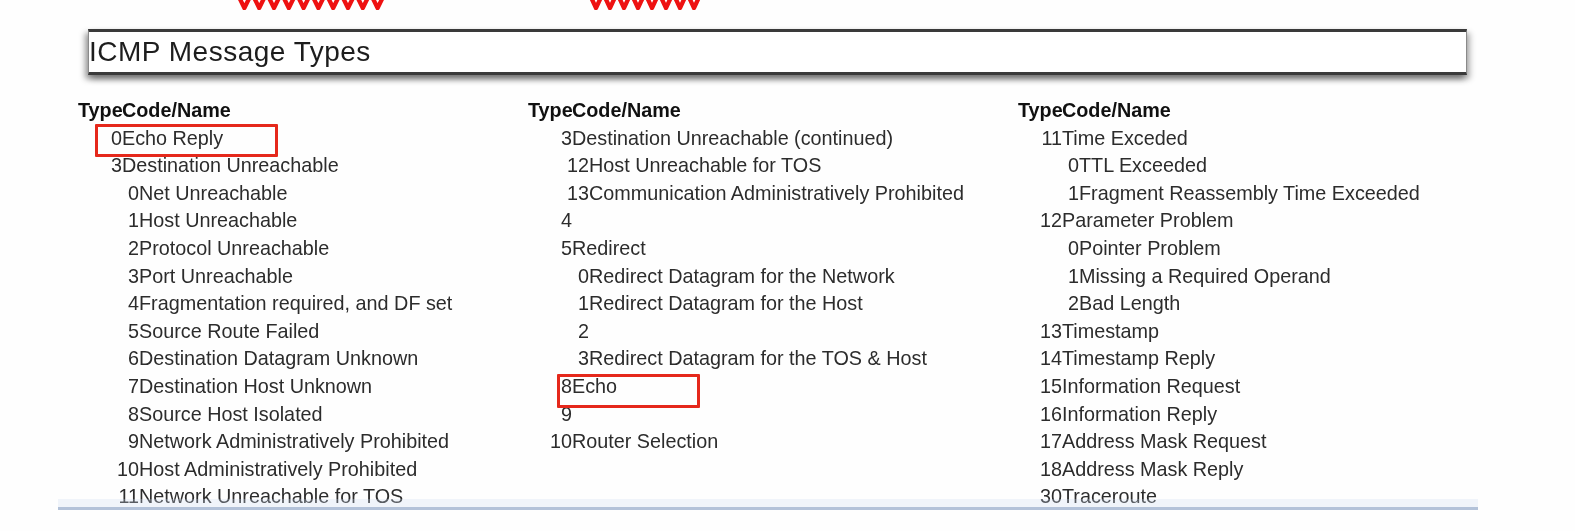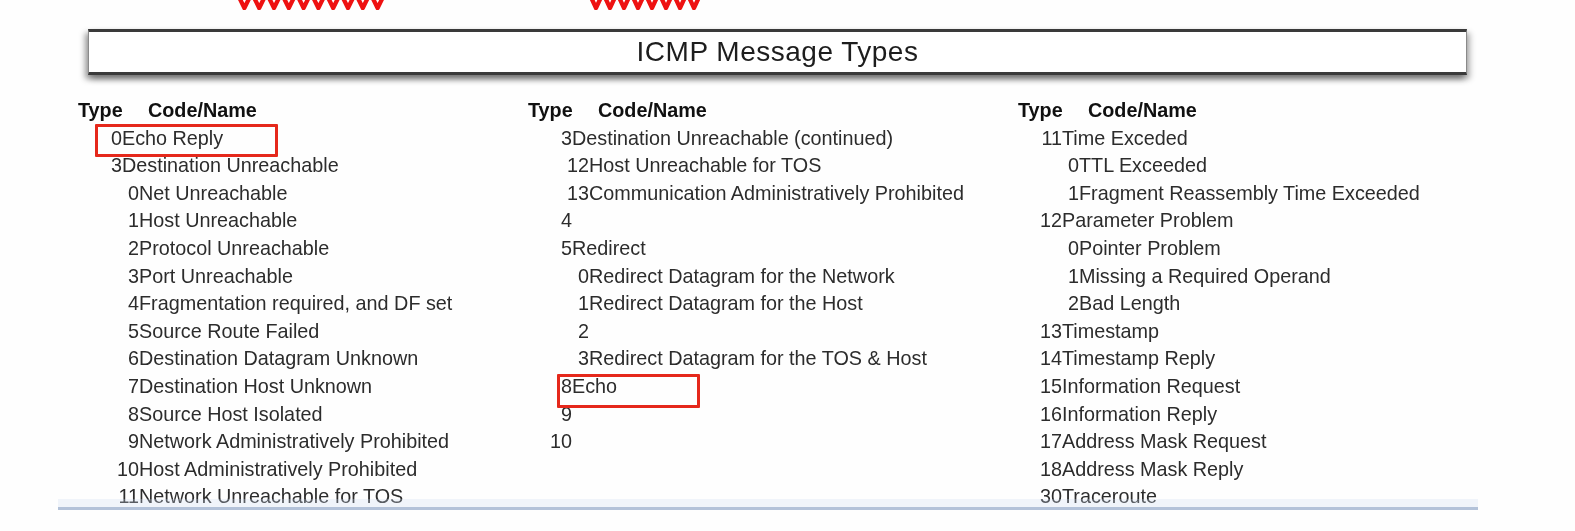--- a/index.html
+++ b/index.html
@@ -14,29 +14,29 @@
   .sq path{fill:none;stroke:var(--squiggle,#ee1111);stroke-width:4.3;stroke-linejoin:round;stroke-linecap:round;}
   .sq1{left:237px;width:148px;height:10px;}
   .sq2{left:589px;width:112px;height:10px;}
   
   .title-box{
     position:absolute;left:88px;top:29px;width:1379px;height:46px;
     box-sizing:border-box;background:#ffffff;
     border:1px solid #8a8a8a;
     border-top:3px solid #3a3a3a;border-bottom:3px solid #3a3a3a;
     box-shadow:-3px 4px 6px rgba(0,0,0,.38), 3px 4px 6px rgba(0,0,0,.30);
-    display:flex;align-items:center;justify-content:center;
+    display:flex;align-items:center;justify-content:flex-start;
   }
   .title{font-size:28px;letter-spacing:.5px;color:#1d1d1d;}
   
   .col{position:absolute;top:97px;font-size:19.8px;line-height:27.6px;white-space:nowrap;}
   .col1{left:78px;}
   .col2{left:528px;}
   .col3{left:1018px;}
-  .hdr{display:flex;font-weight:bold;color:#101010;gap:26px;}
+  .hdr{display:flex;font-weight:bold;color:#101010;}
   .row{display:flex;height:27.6px;}
   .num{display:inline-block;width:44px;text-align:right;flex:none;}
   .row.sub .num{width:61px;}
   .nm{margin-left:0;}
   
   .hlbox{position:absolute;box-sizing:border-box;border:3px solid var(--highlight_box,#e5281b);border-radius:1px;}
   .hl1{left:95px;top:124px;width:183px;height:33px;}
   .hl2{left:557px;top:374px;width:143px;height:34px;}
   
   .rule-tint{position:absolute;left:58px;top:499px;width:1420px;height:8px;background:rgba(205,220,240,.28);}
@@ -189,20 +189,21 @@
     <span class="num">8</span>
     <span class="nm">Echo</span>
   </div>
 
   <div class="row">
     <span class="num">9</span>
   </div>
 
   <div class="row">
     <span class="num">10</span>
+    <span class="nm">Router Selection</span>
   </div>
 </div>
   </div>
 
   <div class="col col3">
     <div class="hdr">
       <span class="num">Type</span>
       <span class="nm">Code/Name</span>
     </div>
     <div class="rows">

